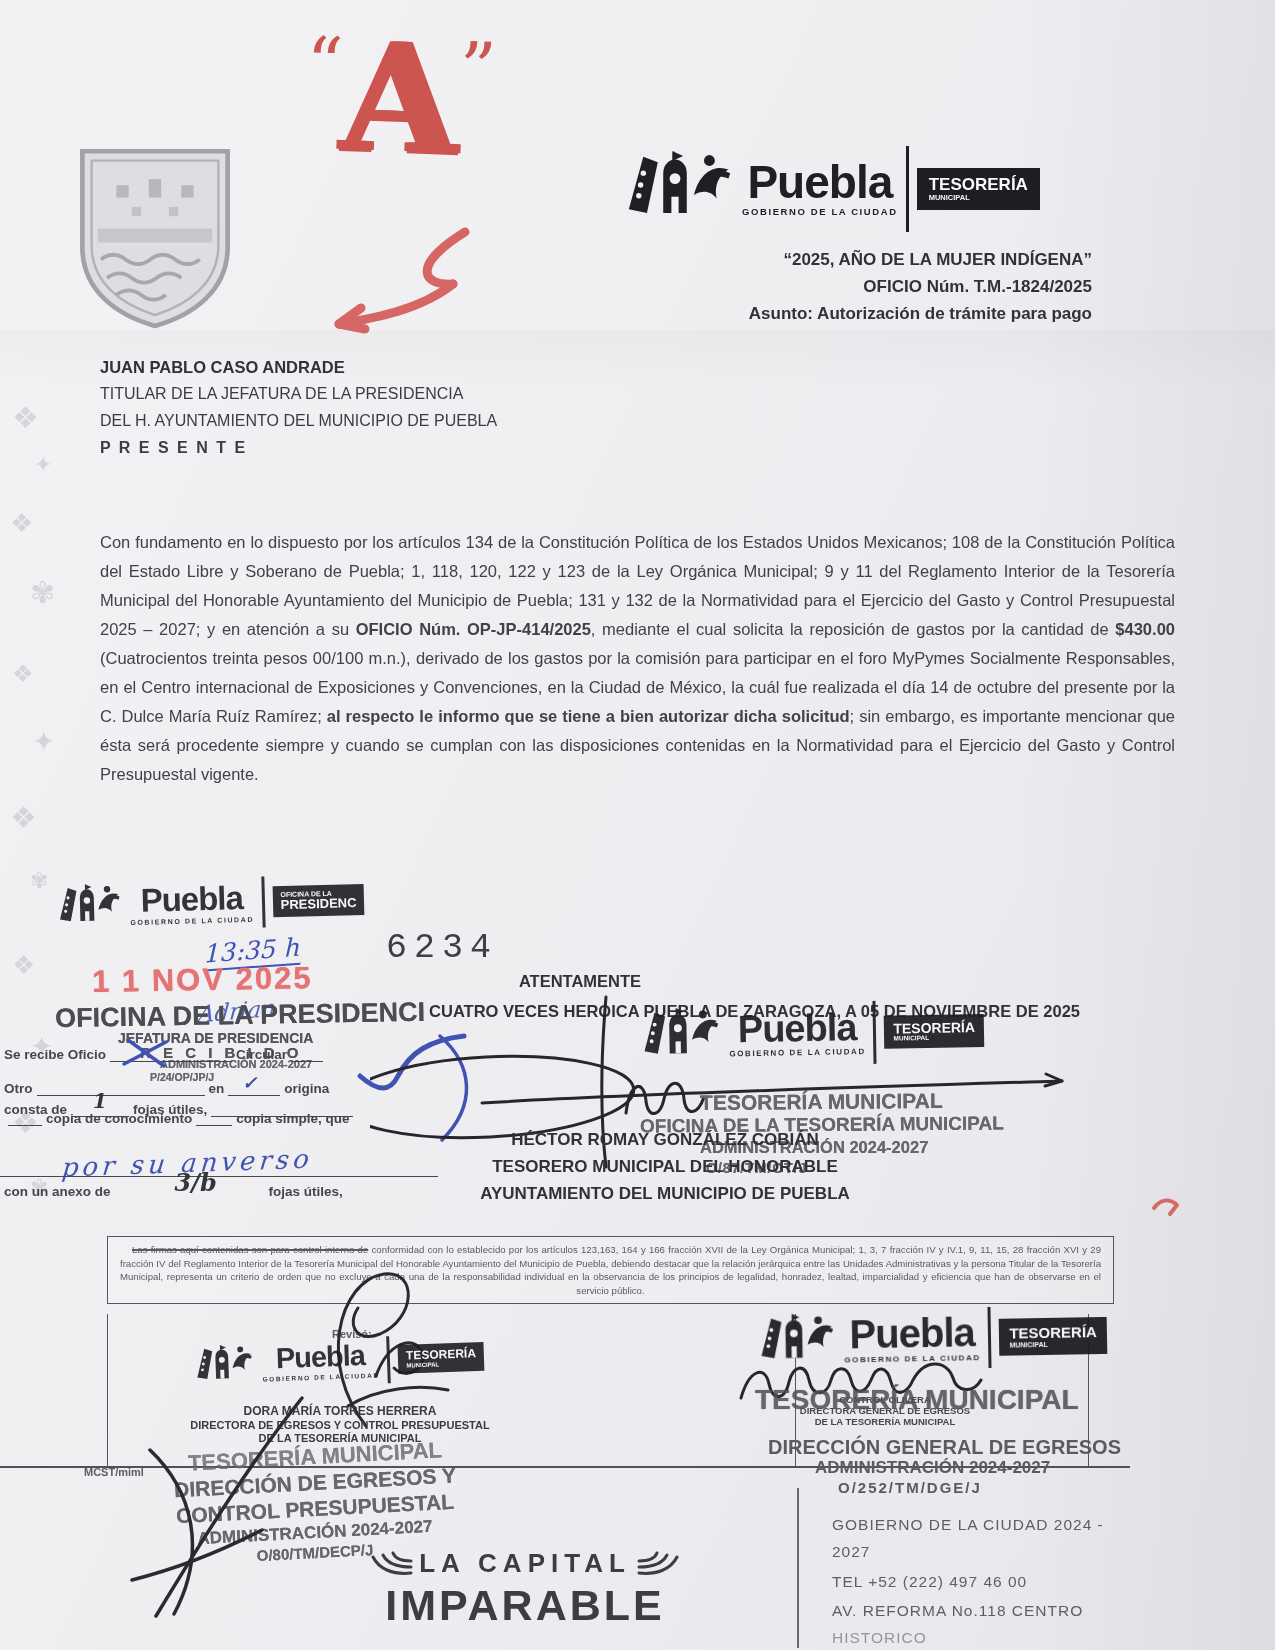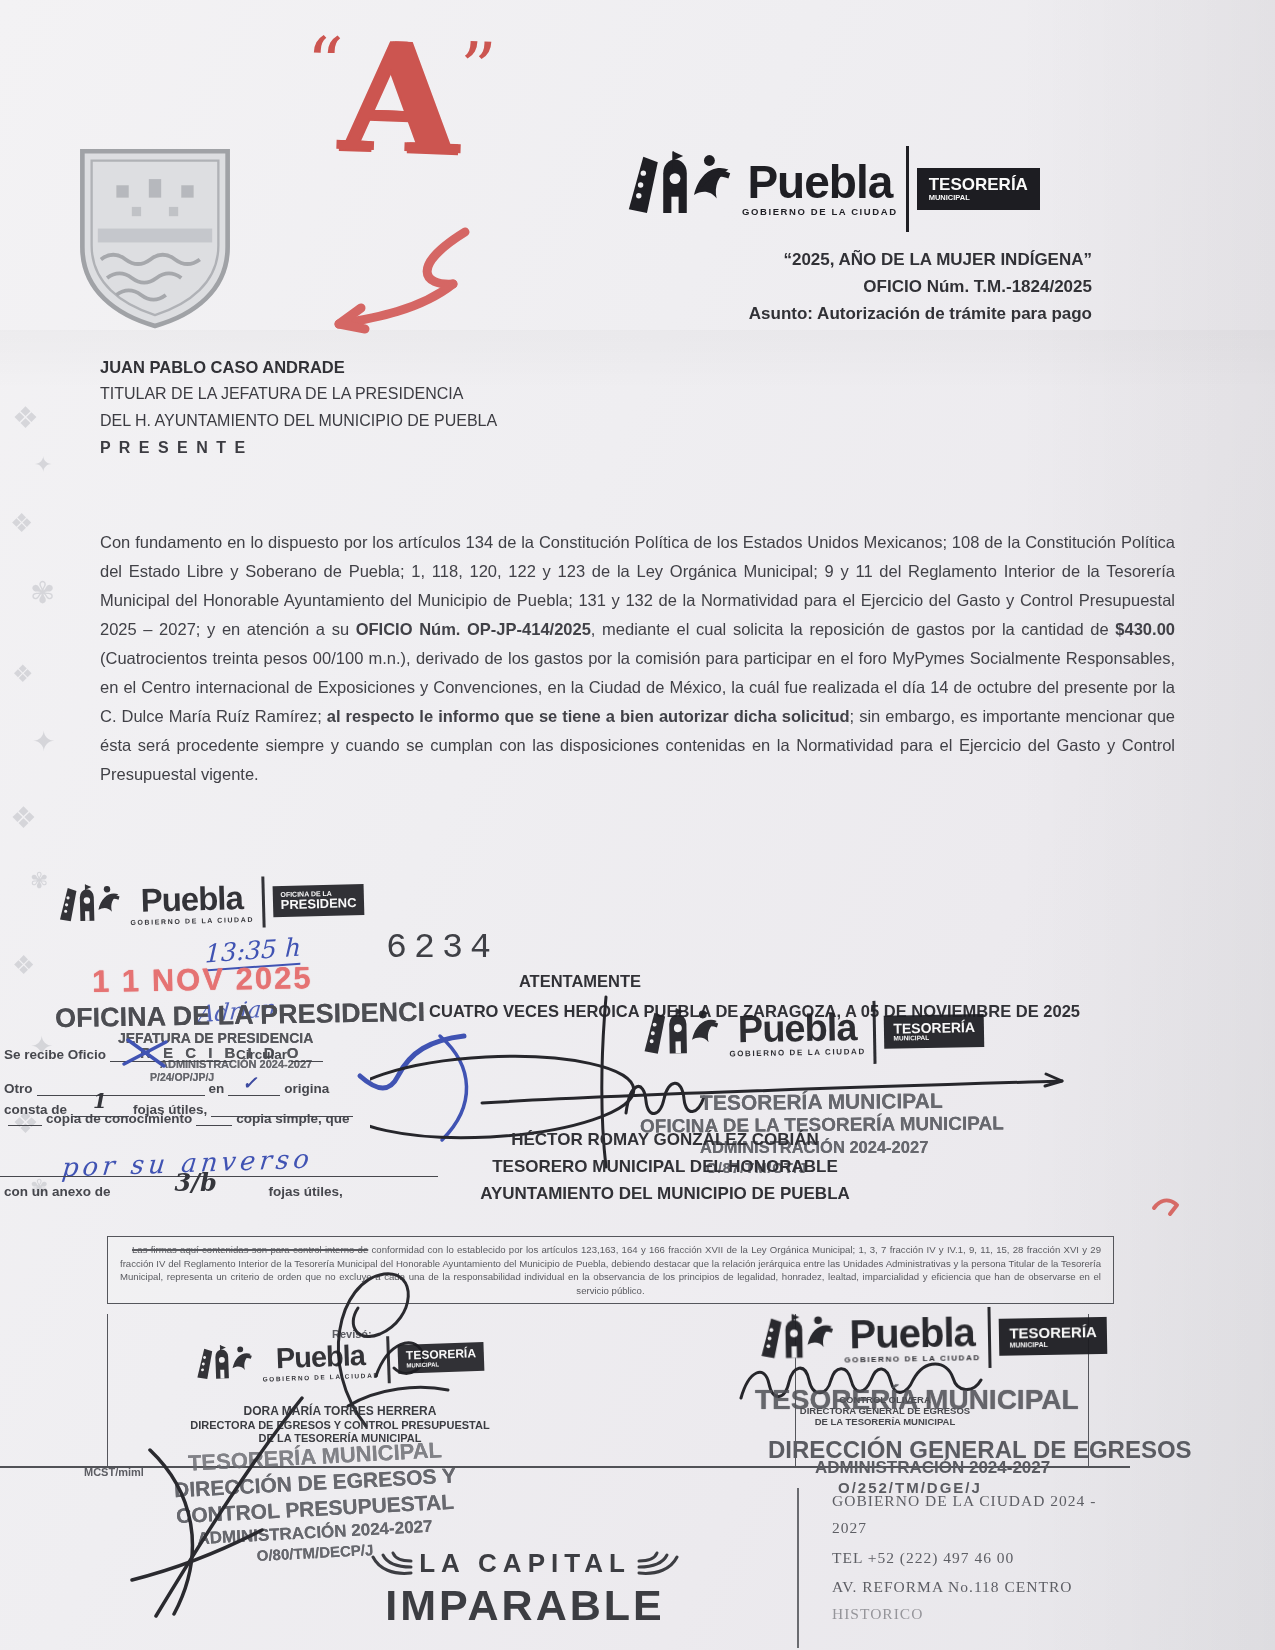--- a/index.html
+++ b/index.html
@@ -12,21 +12,21 @@
   .shade2{position:absolute;left:0;top:330px;width:100%;height:60px;
         background:linear-gradient(180deg,rgba(0,0,0,.025),rgba(0,0,0,0));pointer-events:none;}
   .t{position:absolute;white-space:nowrap;}
   .b{font-weight:bold;}
   .just{white-space:normal;text-align:justify;margin-top:44px;}
   .body-text{font-size:16.5px;line-height:29px;color:#414147;}
   .gray{color:#5c5d63;font-weight:bold;}
   .stampgray{color:#67686e;text-shadow:0 0 .6px #67686e;}
   .hand-blue{font-family:"DejaVu Serif",serif;font-style:italic;color:#4053b3;}
   .hand-dark{font-family:"DejaVu Serif",serif;font-style:italic;color:#35363c;}
-  .mono{font-family:Liberation Serif, serif;}
+  .mono{font-family:Liberation Sans, sans-serif;margin-top:24px;}
   
   .plogo{position:absolute;display:flex;align-items:center;}
   .plogo .wordwrap{display:flex;flex-direction:column;align-items:center;margin-left:8px;}
   .plogo .word{font-weight:800;letter-spacing:-1px;color:#1f1f24;line-height:.95;}
   .plogo .tag{font-weight:700;color:#1f1f24;letter-spacing:1.6px;margin-top:2px;}
   .plogo .sep{width:3px;background:#1f1f24;align-self:stretch;margin:0 8px;}
   .plogo .badge{background:#1d1d22;color:#fafafa;display:flex;flex-direction:column;justify-content:center;line-height:1.05;}
   .plogo .b1{font-weight:800;}
   .plogo .b2{font-weight:600;}
   .blank{display:inline-block;border-bottom:1.6px solid #46474d;height:15px;vertical-align:bottom;margin:0 4px;position:relative;}
@@ -311,21 +311,21 @@
   </div>
   <div class="t" style="left:735px;top:1352px;">
     <svg width="250" height="60" viewBox="0 0 250 60" fill="none" stroke="#26262b" stroke-width="3" stroke-linecap="round">
       <path d="M6,46 C14,18 30,12 34,32 C38,50 50,48 54,30 C58,14 70,10 74,28 C78,46 92,44 96,28 C100,14 112,12 116,28 C120,44 130,42 136,28 C142,12 152,14 156,30 C160,46 172,42 178,28 C190,6 212,8 218,26 C222,40 238,42 246,28"></path>
     </svg>
   </div>
   <div class="t b" style="left:745px;top:1394px;width:280px;text-align:center;font-size:9.5px;color:#46474c;">CONTROL OLIVERA</div>
   <div class="t b" style="left:745px;top:1405px;width:280px;text-align:center;font-size:9.5px;color:#46474c;">DIRECTORA GENERAL DE EGRESOS</div>
   <div class="t b" style="left:745px;top:1416px;width:280px;text-align:center;font-size:9.5px;color:#46474c;">DE LA TESORERÍA MUNICIPAL</div>
   <div class="t" style="left:755px;top:1384px;font-size:28px;font-weight:800;color:#4e4f55;text-shadow:0 0 1px #4e4f55;opacity:.85;">TESORERÍA MUNICIPAL</div>
-  <div class="t" style="left:768px;top:1436px;font-size:24px;font-weight:700;color:#5a5b61;">DIRECCIÓN GENERAL DE EGRESOS</div>
+  <div class="t" style="left:768px;top:1436px;font-size:20px;font-weight:700;color:#5a5b61;">DIRECCIÓN GENERAL DE EGRESOS</div>
   <div class="t" style="left:815px;top:1458px;font-size:17px;font-weight:700;color:#5a5b61;">ADMINISTRACIÓN 2024-2027</div>
   <div class="t" style="left:838px;top:1479px;font-size:15px;font-weight:700;color:#5a5b61;letter-spacing:2px;">O/252/TM/DGE/J</div>
 
   <div class="t" style="left:360px;top:1548px;width:330px;text-align:center;color:#3c3d42;">
     <div style="display:flex;align-items:center;justify-content:center;gap:6px;">
       <span>
         <svg width="42" height="26" viewBox="0 0 42 26" fill="none" stroke="#3c3d42" stroke-width="3" stroke-linecap="round">
           <path d="M40,22 C22,24 8,18 2,6"></path>
             <path d="M40,16 C26,16 16,12 12,4"></path>
             <path d="M40,10 C30,10 24,7 22,2"></path>

